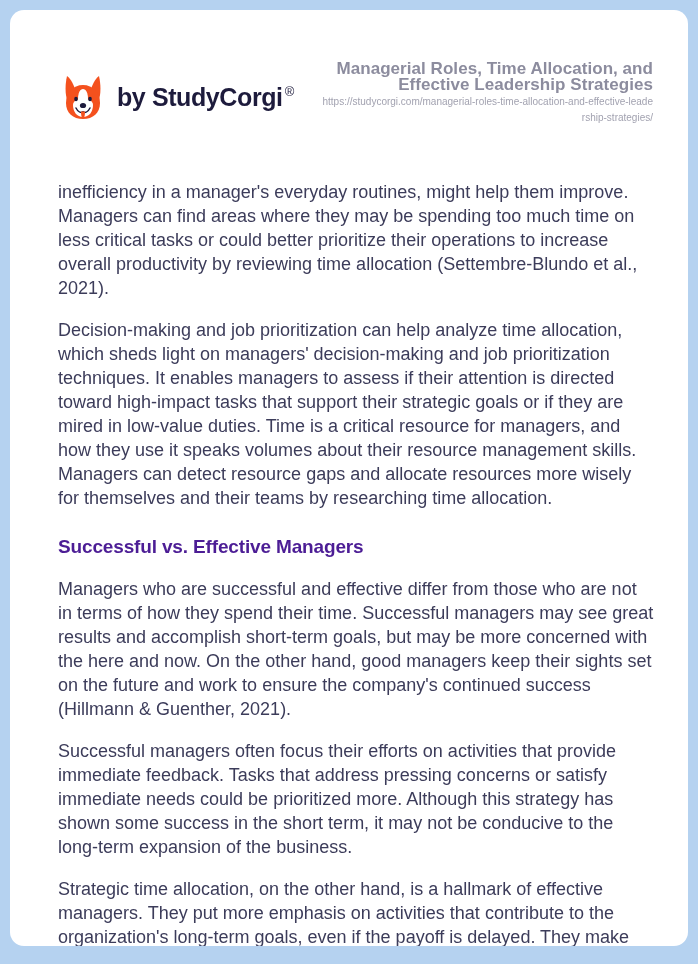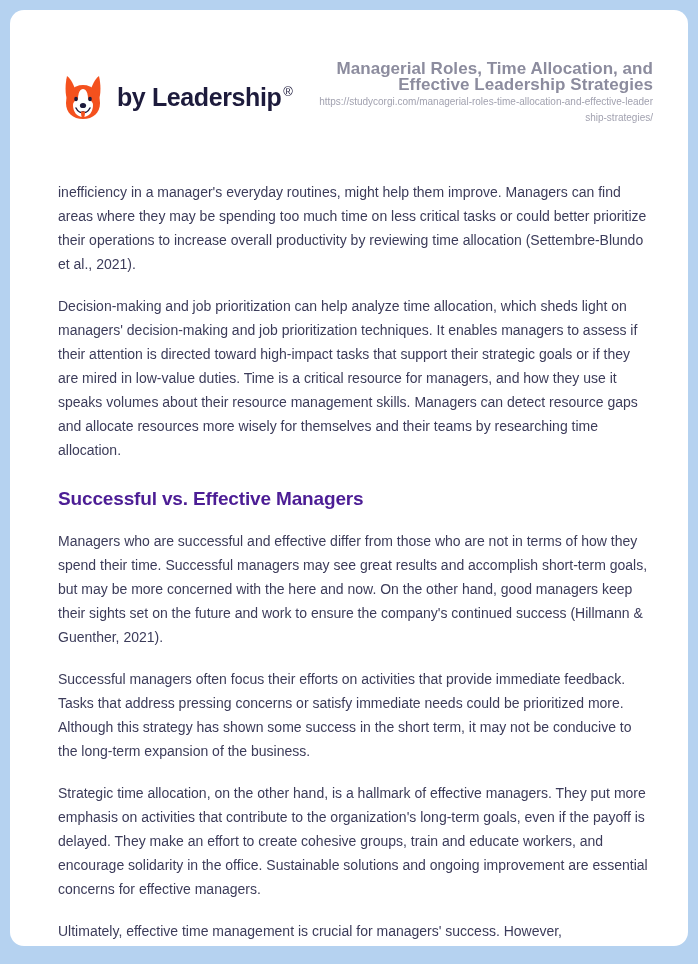--- a/index.html
+++ b/index.html
@@ -97,21 +97,21 @@
 
   
   #doc-body {
     position: absolute;
     left: 48px;
     top: 170px;
     width: 596px;
   }
 
   .paragraph {
-    font-size: 14px;
+    font-size: 18px;
     line-height: 24px;
     color: #3c3c5a;
     margin-bottom: 18px;
     text-align: left;
   }
 
   .paragraph:last-child { margin-bottom: 12px; }
 
   .section-heading {
     font-size: 19px;
@@ -145,21 +145,21 @@
         <ellipse cx="36" cy="54" rx="3.6" ry="4.6" fill="#1d1b3c"></ellipse>
         <ellipse cx="64" cy="54" rx="3.6" ry="4.6" fill="#1d1b3c"></ellipse>
 
         <ellipse cx="50" cy="67" rx="6.2" ry="5.2" fill="#1d1b3c"></ellipse>
 
         <path d="M36 72 C40 80 46 82 50 80" stroke="#1d1b3c" stroke-width="3" fill="none" stroke-linecap="round"></path>
         <path d="M64 72 C60 80 54 82 50 80" stroke="#1d1b3c" stroke-width="3" fill="none" stroke-linecap="round"></path>
 
         <path d="M46 79 C46 88 48 93 50 93 C52 93 54 88 54 79 Z" fill="#f4511e"></path>
       </svg>
-      <div id="brand-wordmark"><span>by Leadership</span><span id="brand-reg">®</span></div>
+      <div id="brand-wordmark"><span>by StudyCorgi</span><span id="brand-reg">®</span></div>
     </div>
 
     <div id="header-meta">
       <div id="header-title">Managerial Roles, Time Allocation, and Effective Leadership Strategies</div>
       <div id="header-url">https://studycorgi.com/managerial-roles-time-allocation-and-effective-leadership-strategies/</div>
     </div>
 
   </div>
 
   <div id="doc-body">

